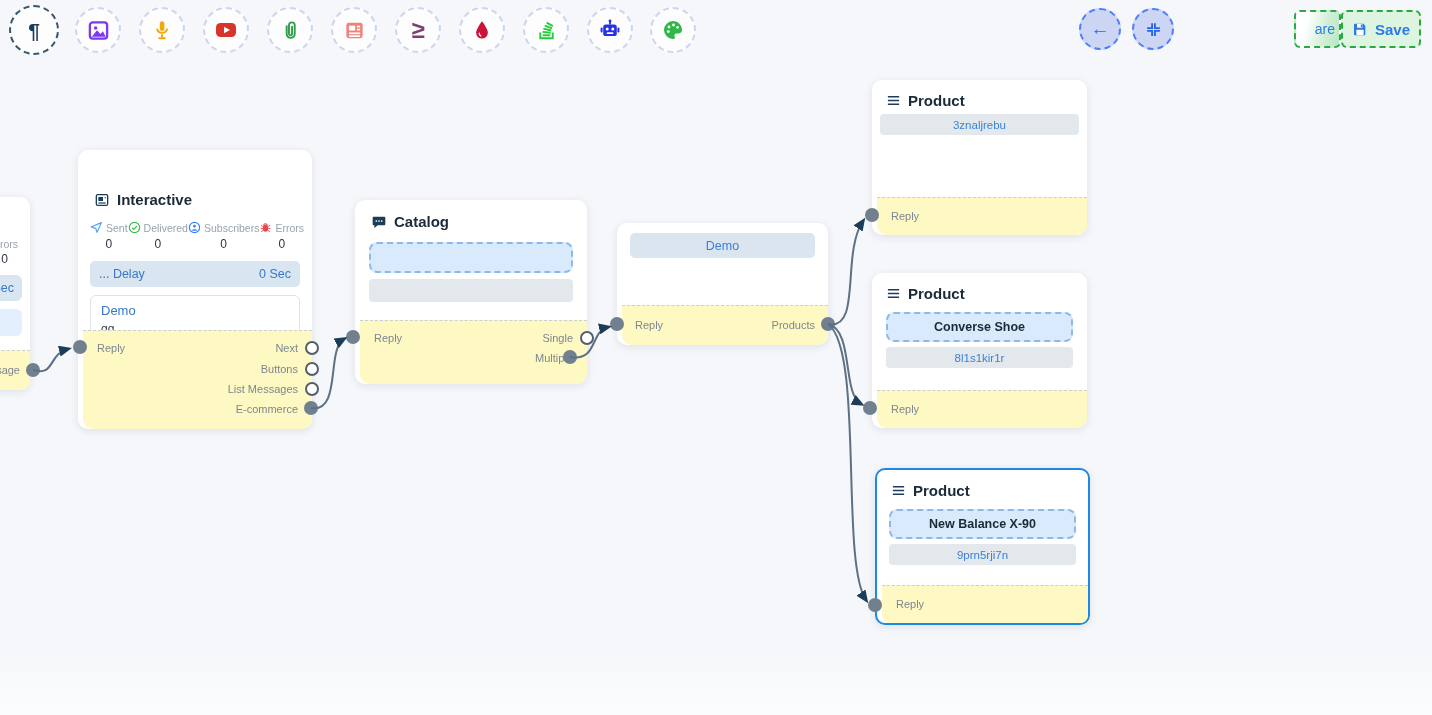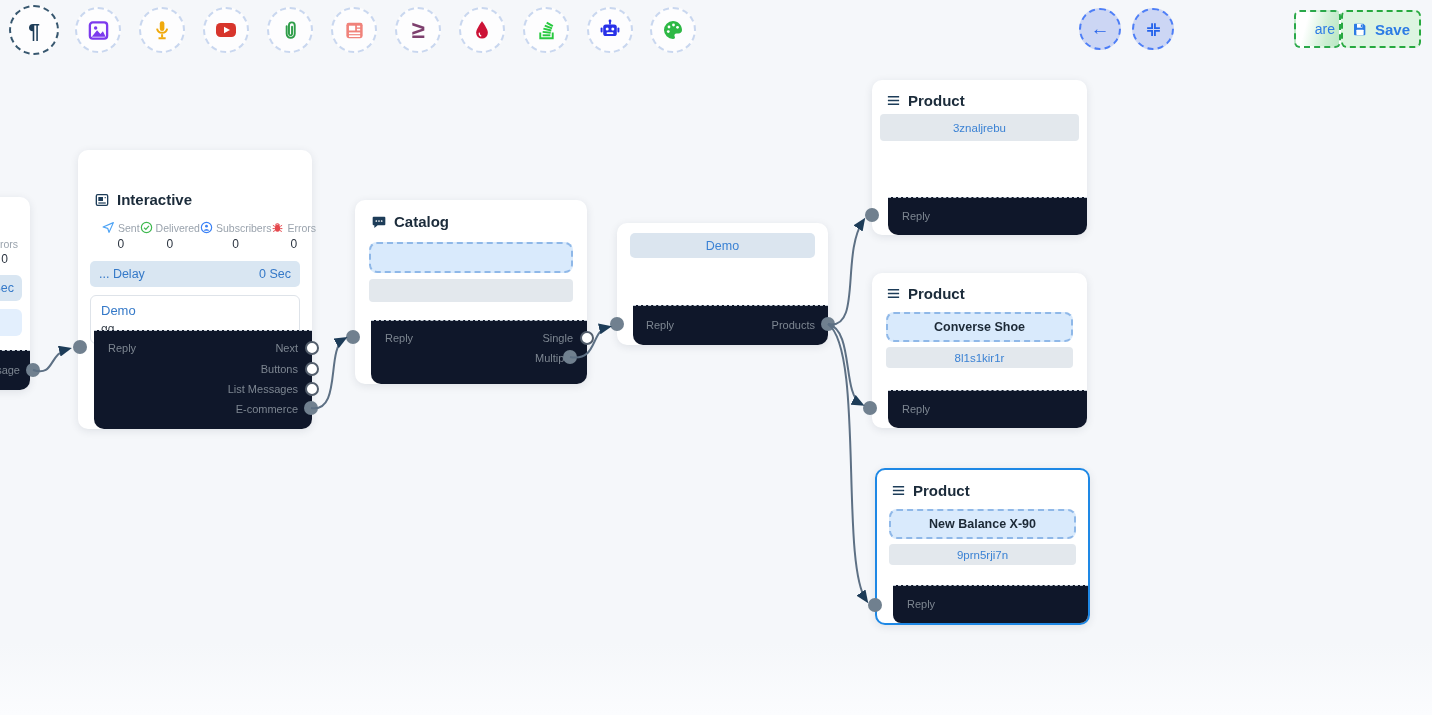--- a/index.html
+++ b/index.html
@@ -20,35 +20,35 @@
     border-radius:6px; background:linear-gradient(105deg,#ffffff 25%,#cdeed3 70%,#b9e7c4); overflow:hidden;
     display:flex; align-items:center; justify-content:flex-end; padding-right:4px; color:#2c7be5; font-size:14px; }
   .save-btn { position:absolute; left:1341px; top:10px; width:80px; height:38px; border:2px dashed #27a93f;
     border-radius:6px; background:#ddf4e1; display:flex; align-items:center; justify-content:center; gap:7px;
     color:#2c7be5; font-size:15px; font-weight:bold; cursor:pointer; }
 
   
   .card { position:absolute; background:#fff; border-radius:10px; box-shadow:0 2px 8px rgba(25,39,61,.10); }
   .card.selected { border:2px solid #1e88e5; }
   .card-header { display:flex; align-items:center; gap:7px; color:#1b2b3a; font-size:15px; font-weight:bold; }
-  .card-footer { position:absolute; left:16px; right:0; bottom:0; background:#0f172a;
+  .card-footer { position:absolute; left:5px; right:0; bottom:0; background:#fef9c3;
     border-top:1px dashed #c7cfd8; border-radius:0 0 10px 10px; }
   .in-label { position:absolute; color:#7d8691; font-size:11px; }
   .out-row { position:absolute; right:-7px; display:flex; align-items:center; gap:7px; height:14px; }
   .out-row .lbl { color:#7d8691; font-size:11px; white-space:nowrap; }
   .ring { width:14px; height:14px; border-radius:50%; border:2px solid #535e6c; background:#fff; flex:0 0 auto; }
   .hole { width:14px; height:14px; flex:0 0 auto; } 
 
   .dashed-box { background:#d9eafc; border:2px dashed #8fb8e8; border-radius:8px;
     display:flex; align-items:center; justify-content:center; color:#1c2936; font-size:12.5px; font-weight:bold; }
   .gray-box { background:#e3e8ed; border-radius:4px; display:flex; align-items:center; justify-content:center;
     color:#3b82d4; font-size:11.5px; }
 
   
-  .stats-row { display:flex; justify-content:space-between; padding:0 24px; margin-top:13px;align-items:flex-end; }
+  .stats-row { display:flex; justify-content:space-between; padding:0 12px; margin-top:13px;align-items:flex-end; }
   .stat { display:flex; flex-direction:column; align-items:center; }
   .stat .top { display:flex; align-items:center; gap:3px; color:#9aa3ad; font-size:10.5px; }
   .stat .val { color:#2b3440; font-size:12px; margin-top:3px; }
   .delay-row { margin:10px 12px 0; height:26px; background:#d9e6f2; border-radius:5px;
     display:flex; align-items:center; justify-content:space-between; padding:0 9px;
     color:#3579c8; font-size:12.5px; }
   .msg-box { margin:8px 12px 0; border:1px solid #dee3e9; border-radius:6px; padding:7px 10px; }
   .msg-box .t { color:#3579c8; font-size:13px; }
   .msg-box .b { color:#39424c; font-size:12px; margin-top:4px; }
 
@@ -307,21 +307,21 @@
   <div class="card-header" style="padding:12px 14px 0;">
     <svg width="15" height="15" viewBox="0 0 24 24">
       <g stroke="#1d3c58" stroke-width="2.4">
           <line x1="3" y1="6" x2="21" y2="6"></line>
           <line x1="3" y1="12" x2="21" y2="12"></line>
           <line x1="3" y1="18" x2="21" y2="18"></line>
         </g>
     </svg>
     <span>Product</span>
   </div>
-  <div class="gray-box" style="margin:5px 8px 0; height:27px;">
+  <div class="gray-box" style="margin:5px 8px 0; height:21px;">
     <span>3znaljrebu</span>
   </div>
   <div class="card-footer" style="height:38px;">
     <span class="in-label" style="left:14px; top:12px;">Reply</span>
   </div>
 </div>
 
 <div class="card" style="left:872px; top:273px; width:215px; height:155px;">
   <div class="card-header" style="padding:12px 14px 0;">
     <svg width="15" height="15" viewBox="0 0 24 24">

